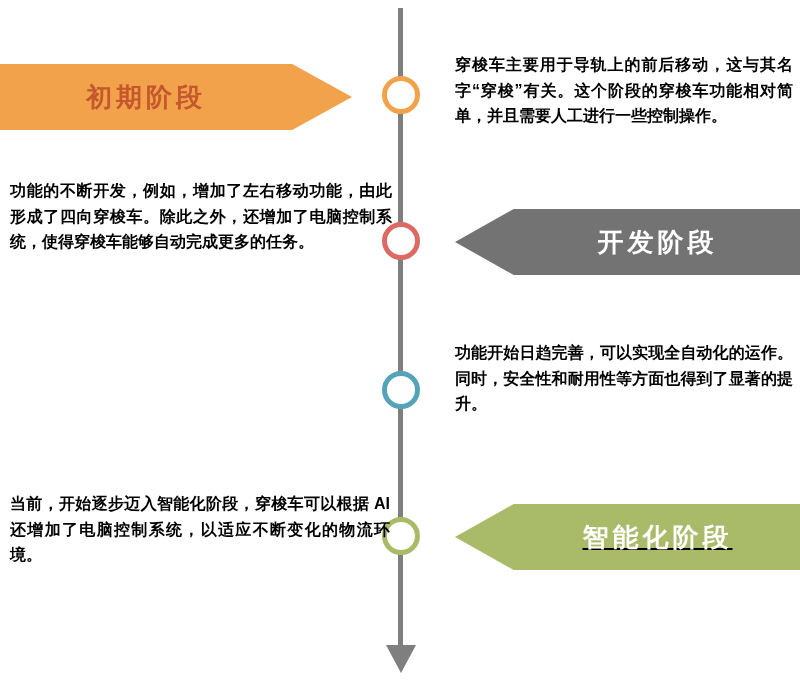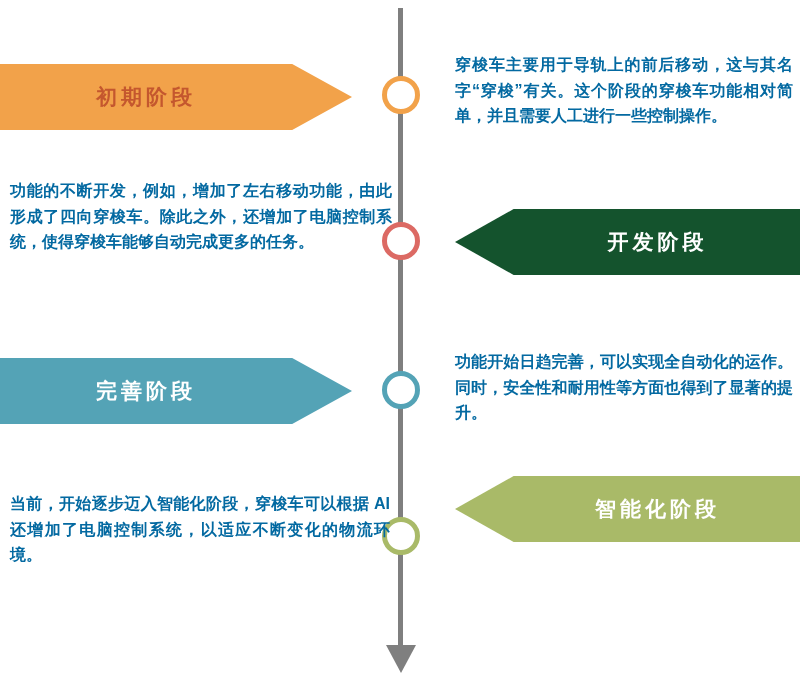--- a/index.html
+++ b/index.html
@@ -63,65 +63,62 @@
   }
   .point-left {
     left: 455px;
     width: 345px;
     clip-path: polygon(17% 0, 100% 0, 100% 100%, 17% 100%, 0 50%);
     padding-left: 60px;
   }
   .b1 { top: 64px; }
   .b2 { top: 209px; }
   .b3 { top: 358px; }
-  .b4 { top: 476px; }
+  .b4 { top: 504px; text-decoration: underline; }
   .banner-label {
-    font-size: 21px;
+    font-size: 26px;
     font-weight: 700;
     letter-spacing: 4px;
     white-space: nowrap;
   }
 
   
   .desc {
     position: absolute;
     font-size: 16px;
     font-weight: 700;
     line-height: 1.6;
-    color: #0369a1;
+    color: #000000;
     text-align: justify;
   }
   .d1 { left: 455px; top: 52px;  width: 338px; }
   .d2 { left: 10px;  top: 178px; width: 382px; }
-  .d3 { left: 455px; top: 349px; width: 338px; }
+  .d3 { left: 455px; top: 340px; width: 338px; }
   .d4 { left: 10px;  top: 491px; width: 380px; }
 </style>
 </head>
 <body>
 
 <div class="canvas">
 
   <div class="timeline-line" style="background-color: rgb(127, 127, 127);"></div>
   <div class="timeline-arrowhead" style="border-top-color: rgb(127, 127, 127);"></div>
 
   <div class="banner point-right b1" style="background-color: rgb(242, 162, 74);">
     <span class="banner-label" style="color: rgb(196, 87, 46);">初期阶段</span>
   </div>
   <div class="node n1" style="border-color: rgb(242, 162, 74);"></div>
   <div class="desc d1">穿梭车主要用于导轨上的前后移动，这与其名字“穿梭”有关。这个阶段的穿梭车功能相对简单，并且需要人工进行一些控制操作。</div>
 
-  <div class="banner point-left b2" style="background-color: #14532d;">
+  <div class="banner point-left b2" style="background-color: #737373;">
     <span class="banner-label" style="color: rgb(255, 255, 255);">开发阶段</span>
   </div>
   <div class="node n2" style="border-color: rgb(220, 106, 100);"></div>
   <div class="desc d2">功能的不断开发，例如，增加了左右移动功能，由此形成了四向穿梭车。除此之外，还增加了电脑控制系统，使得穿梭车能够自动完成更多的任务。</div>
 
-  <div class="banner point-right b3" style="background-color: rgb(84, 163, 182);">
-    <span class="banner-label" style="color: rgb(255, 255, 255);">完善阶段</span>
-  </div>
   <div class="node n3" style="border-color: rgb(84, 163, 182);"></div>
   <div class="desc d3">功能开始日趋完善，可以实现全自动化的运作。同时，安全性和耐用性等方面也得到了显著的提升。</div>
 
   <div class="banner point-left b4" style="background-color: rgb(169, 186, 104);">
     <span class="banner-label" style="color: rgb(255, 255, 255);">智能化阶段</span>
   </div>
   <div class="node n4" style="border-color: rgb(169, 186, 104);"></div>
   <div class="desc d4">当前，开始逐步迈入智能化阶段，穿梭车可以根据 AI 还增加了电脑控制系统，以适应不断变化的物流环境。</div>
 
 </div>

